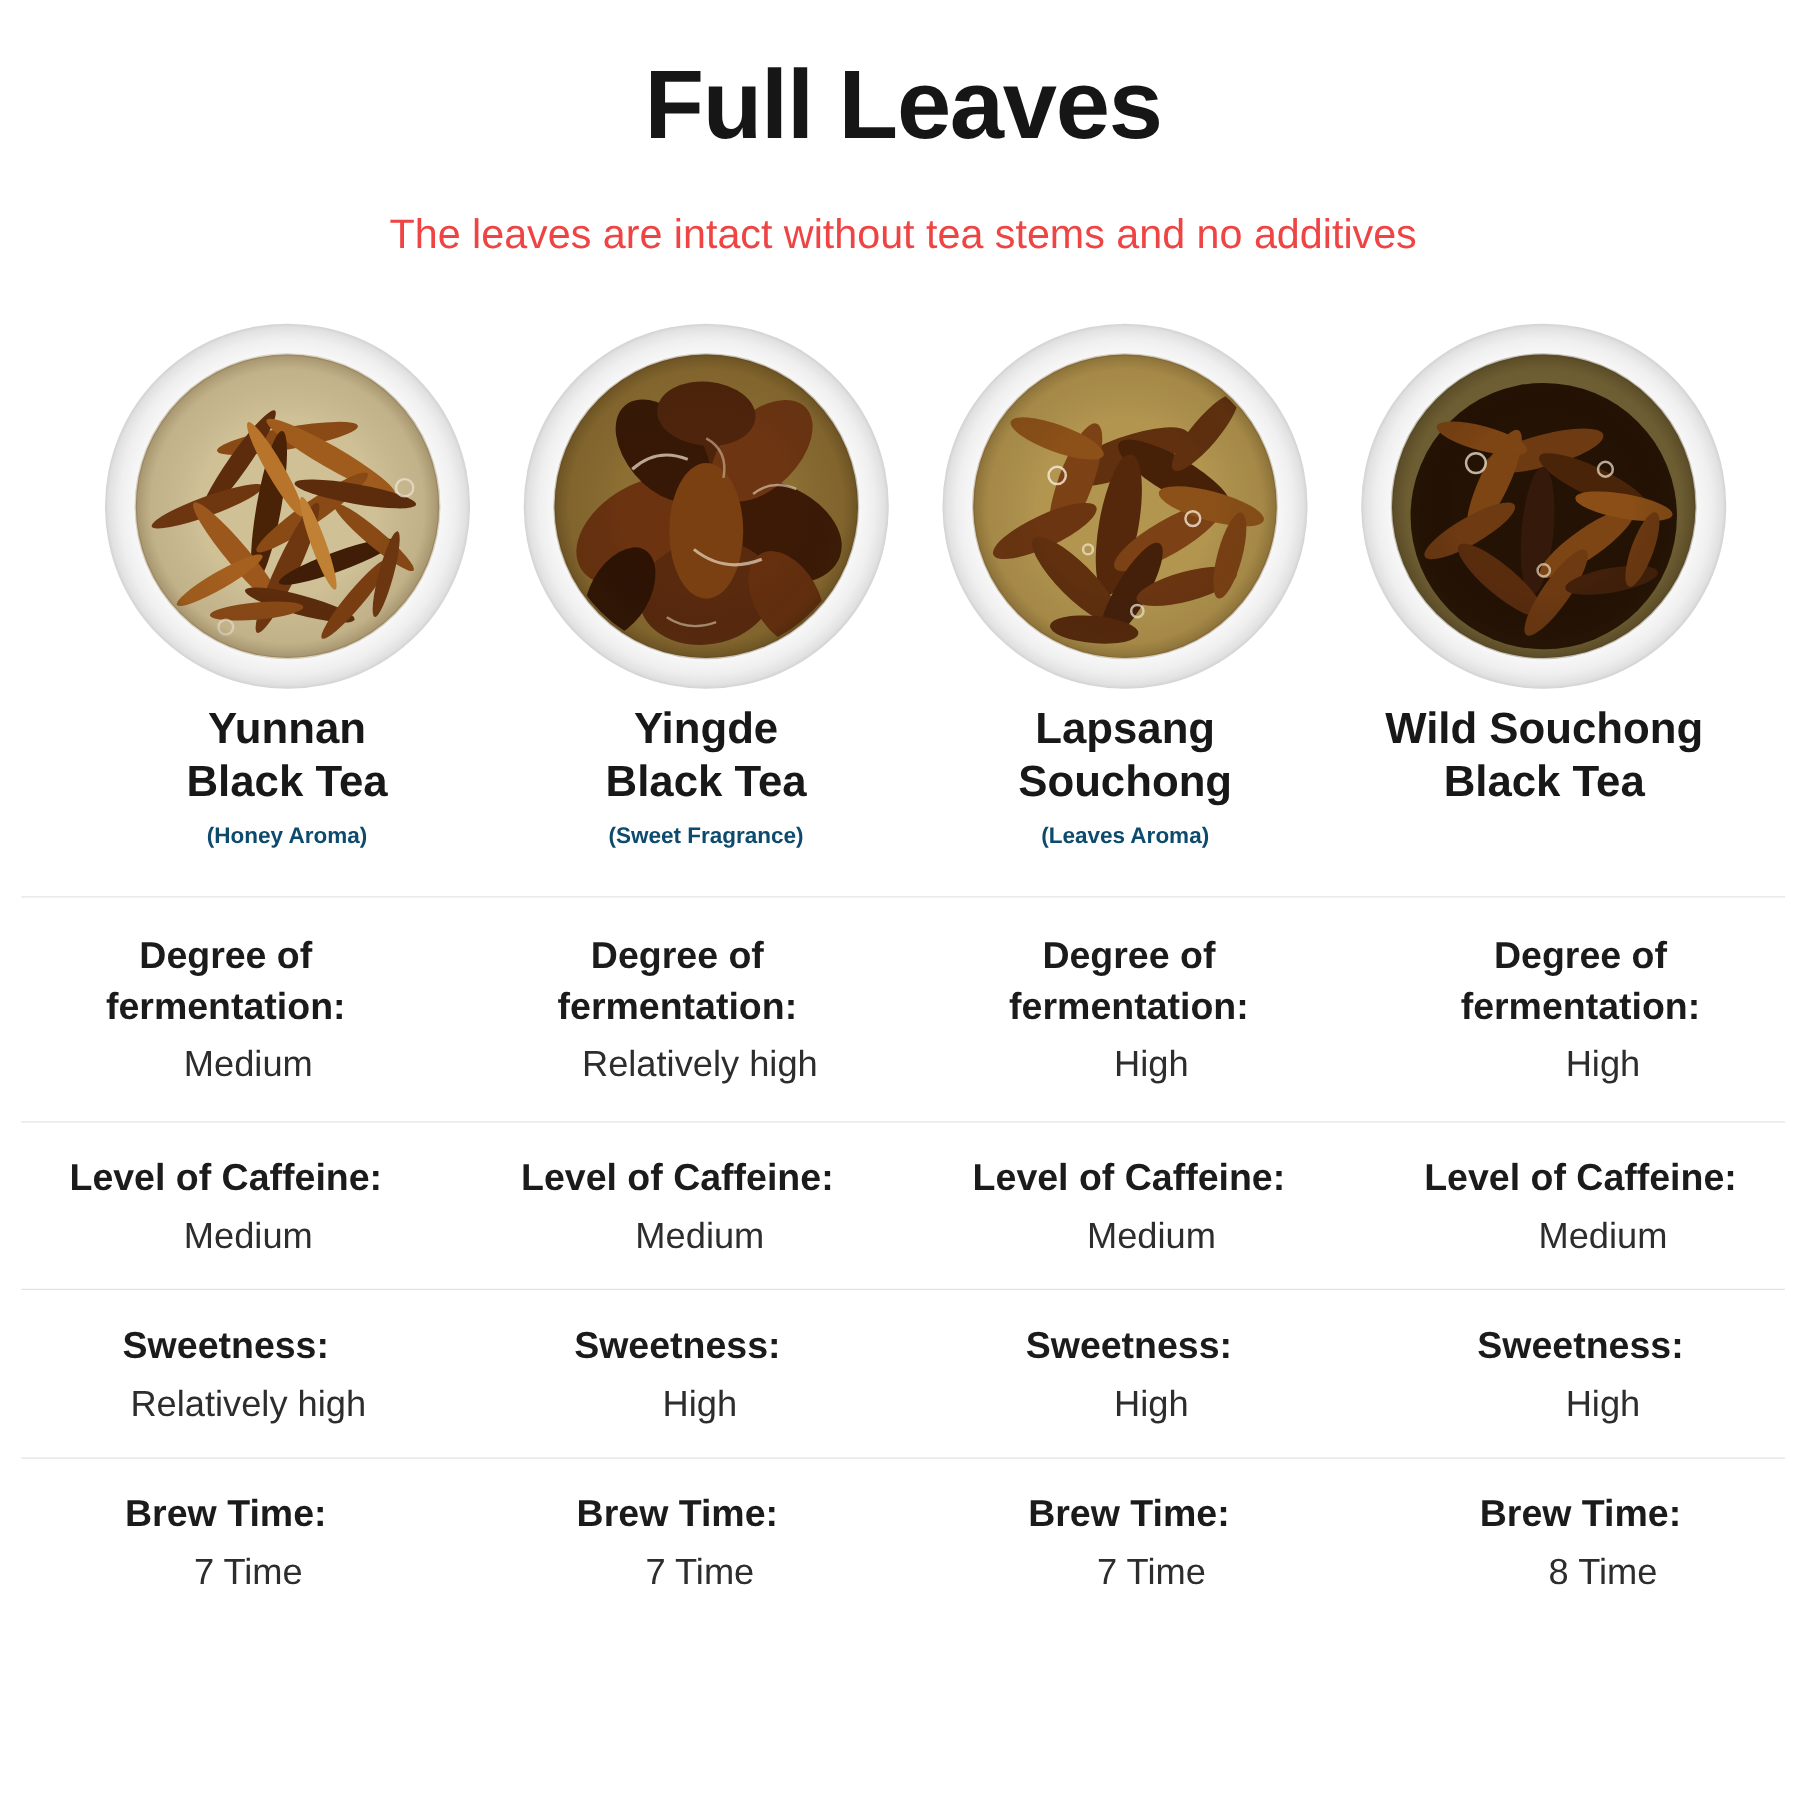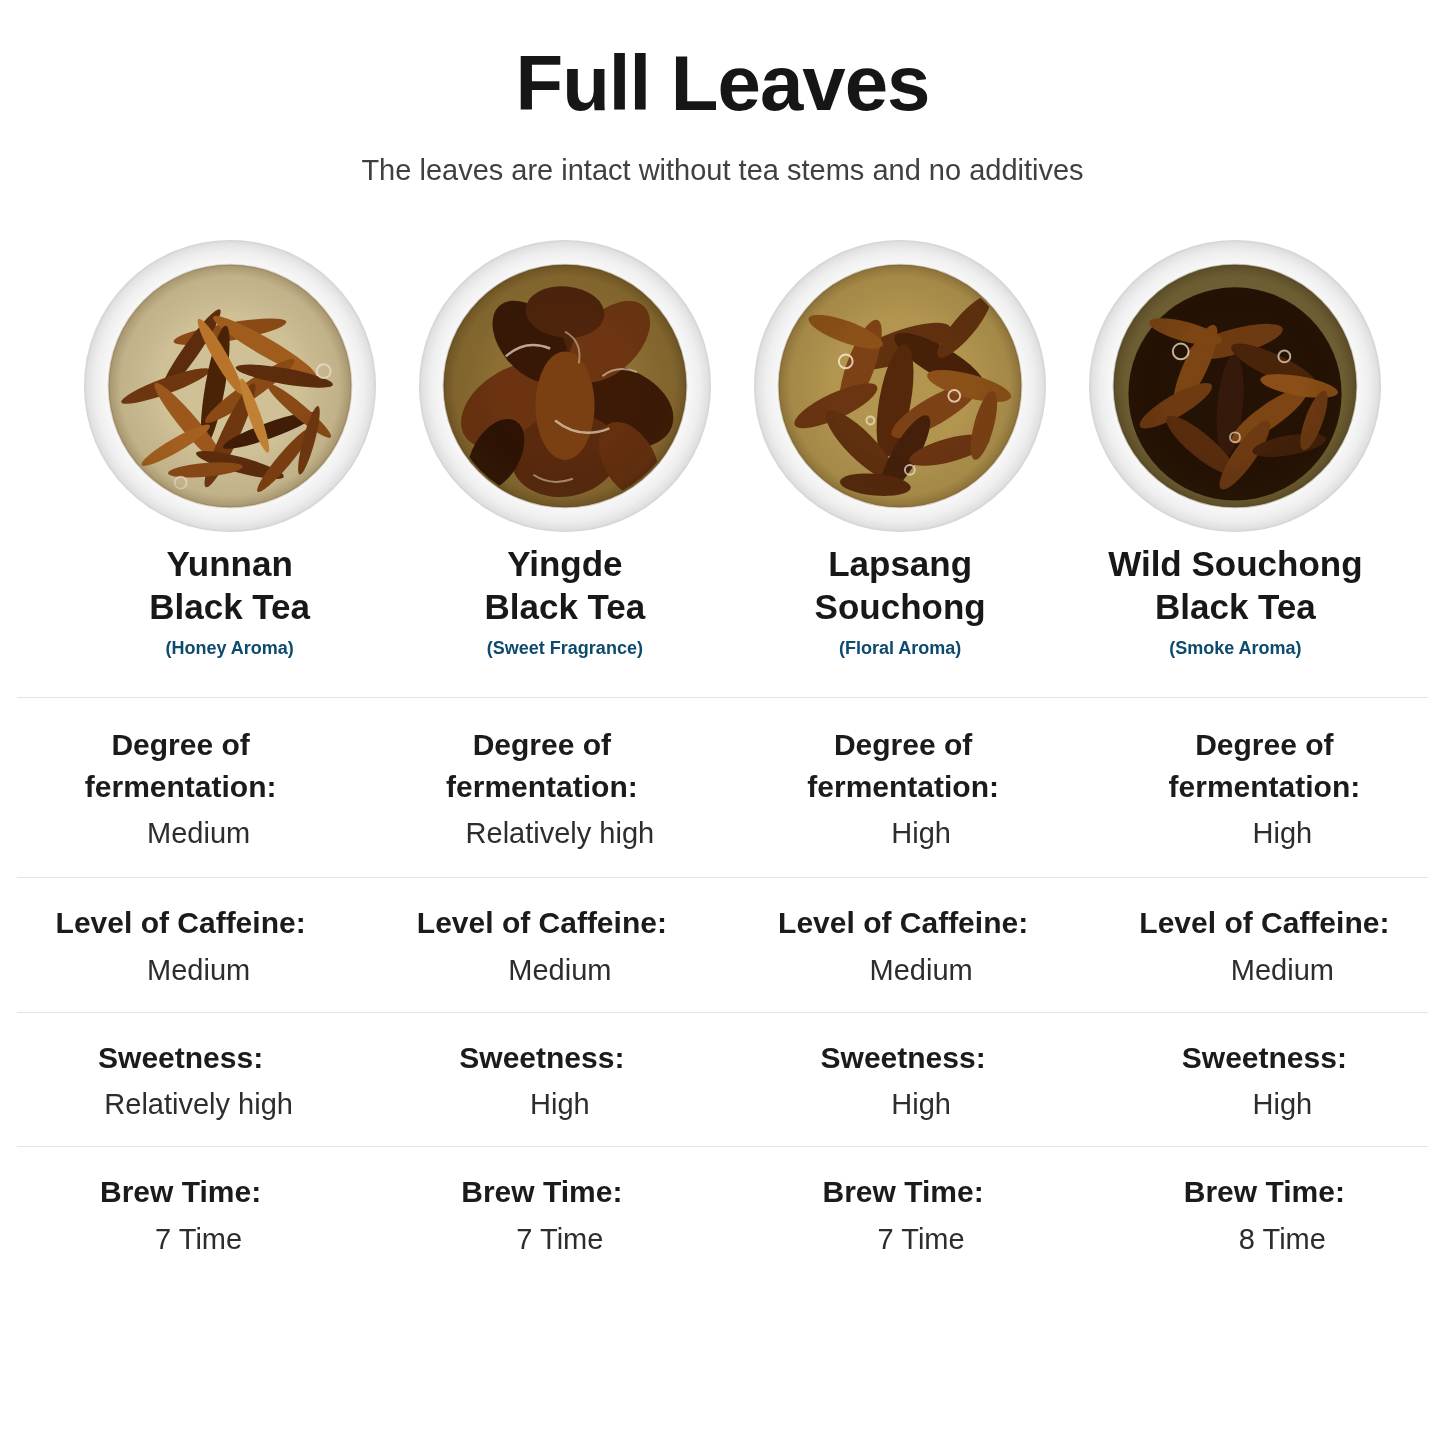--- a/index.html
+++ b/index.html
@@ -15,24 +15,24 @@
   .title {
     text-align: center;
     font-size: 78px;
     font-weight: 800;
     letter-spacing: -1px;
     color: #161616;
     line-height: 1.0;
   }
   .subtitle {
     text-align: center;
-    font-size: 29px;
+    font-size: 33px;
     font-weight: 400;
-    color: #404040;
-    margin-top: 30px;
+    color: #ef4444;
+    margin-top: 44px;
     line-height: 1.3;
   }
 
   .grid {
     display: grid;
     grid-template-columns: repeat(4, 1fr);
     padding-left: 62px;
     padding-right: 42px;
   }
   .col { text-align: center; }
@@ -279,26 +279,25 @@
       <div class="tea-aroma">(Honey Aroma)</div>
     </div>
     <div class="col">
       <div class="tea-name">Yingde
 Black Tea</div>
       <div class="tea-aroma">(Sweet Fragrance)</div>
     </div>
     <div class="col">
       <div class="tea-name">Lapsang
 Souchong</div>
-      <div class="tea-aroma">(Floral Aroma)</div>
+      <div class="tea-aroma">(Leaves Aroma)</div>
     </div>
     <div class="col">
       <div class="tea-name">Wild Souchong
 Black Tea</div>
-      <div class="tea-aroma">(Smoke Aroma)</div>
     </div>
   </div>
 
   <div class="divider divider-first"></div>
 
   <div class="grid spec-row tall">
     <div class="col">
       <div class="spec-label">Degree of
 fermentation:</div>
       <div class="spec-value">Medium</div>

